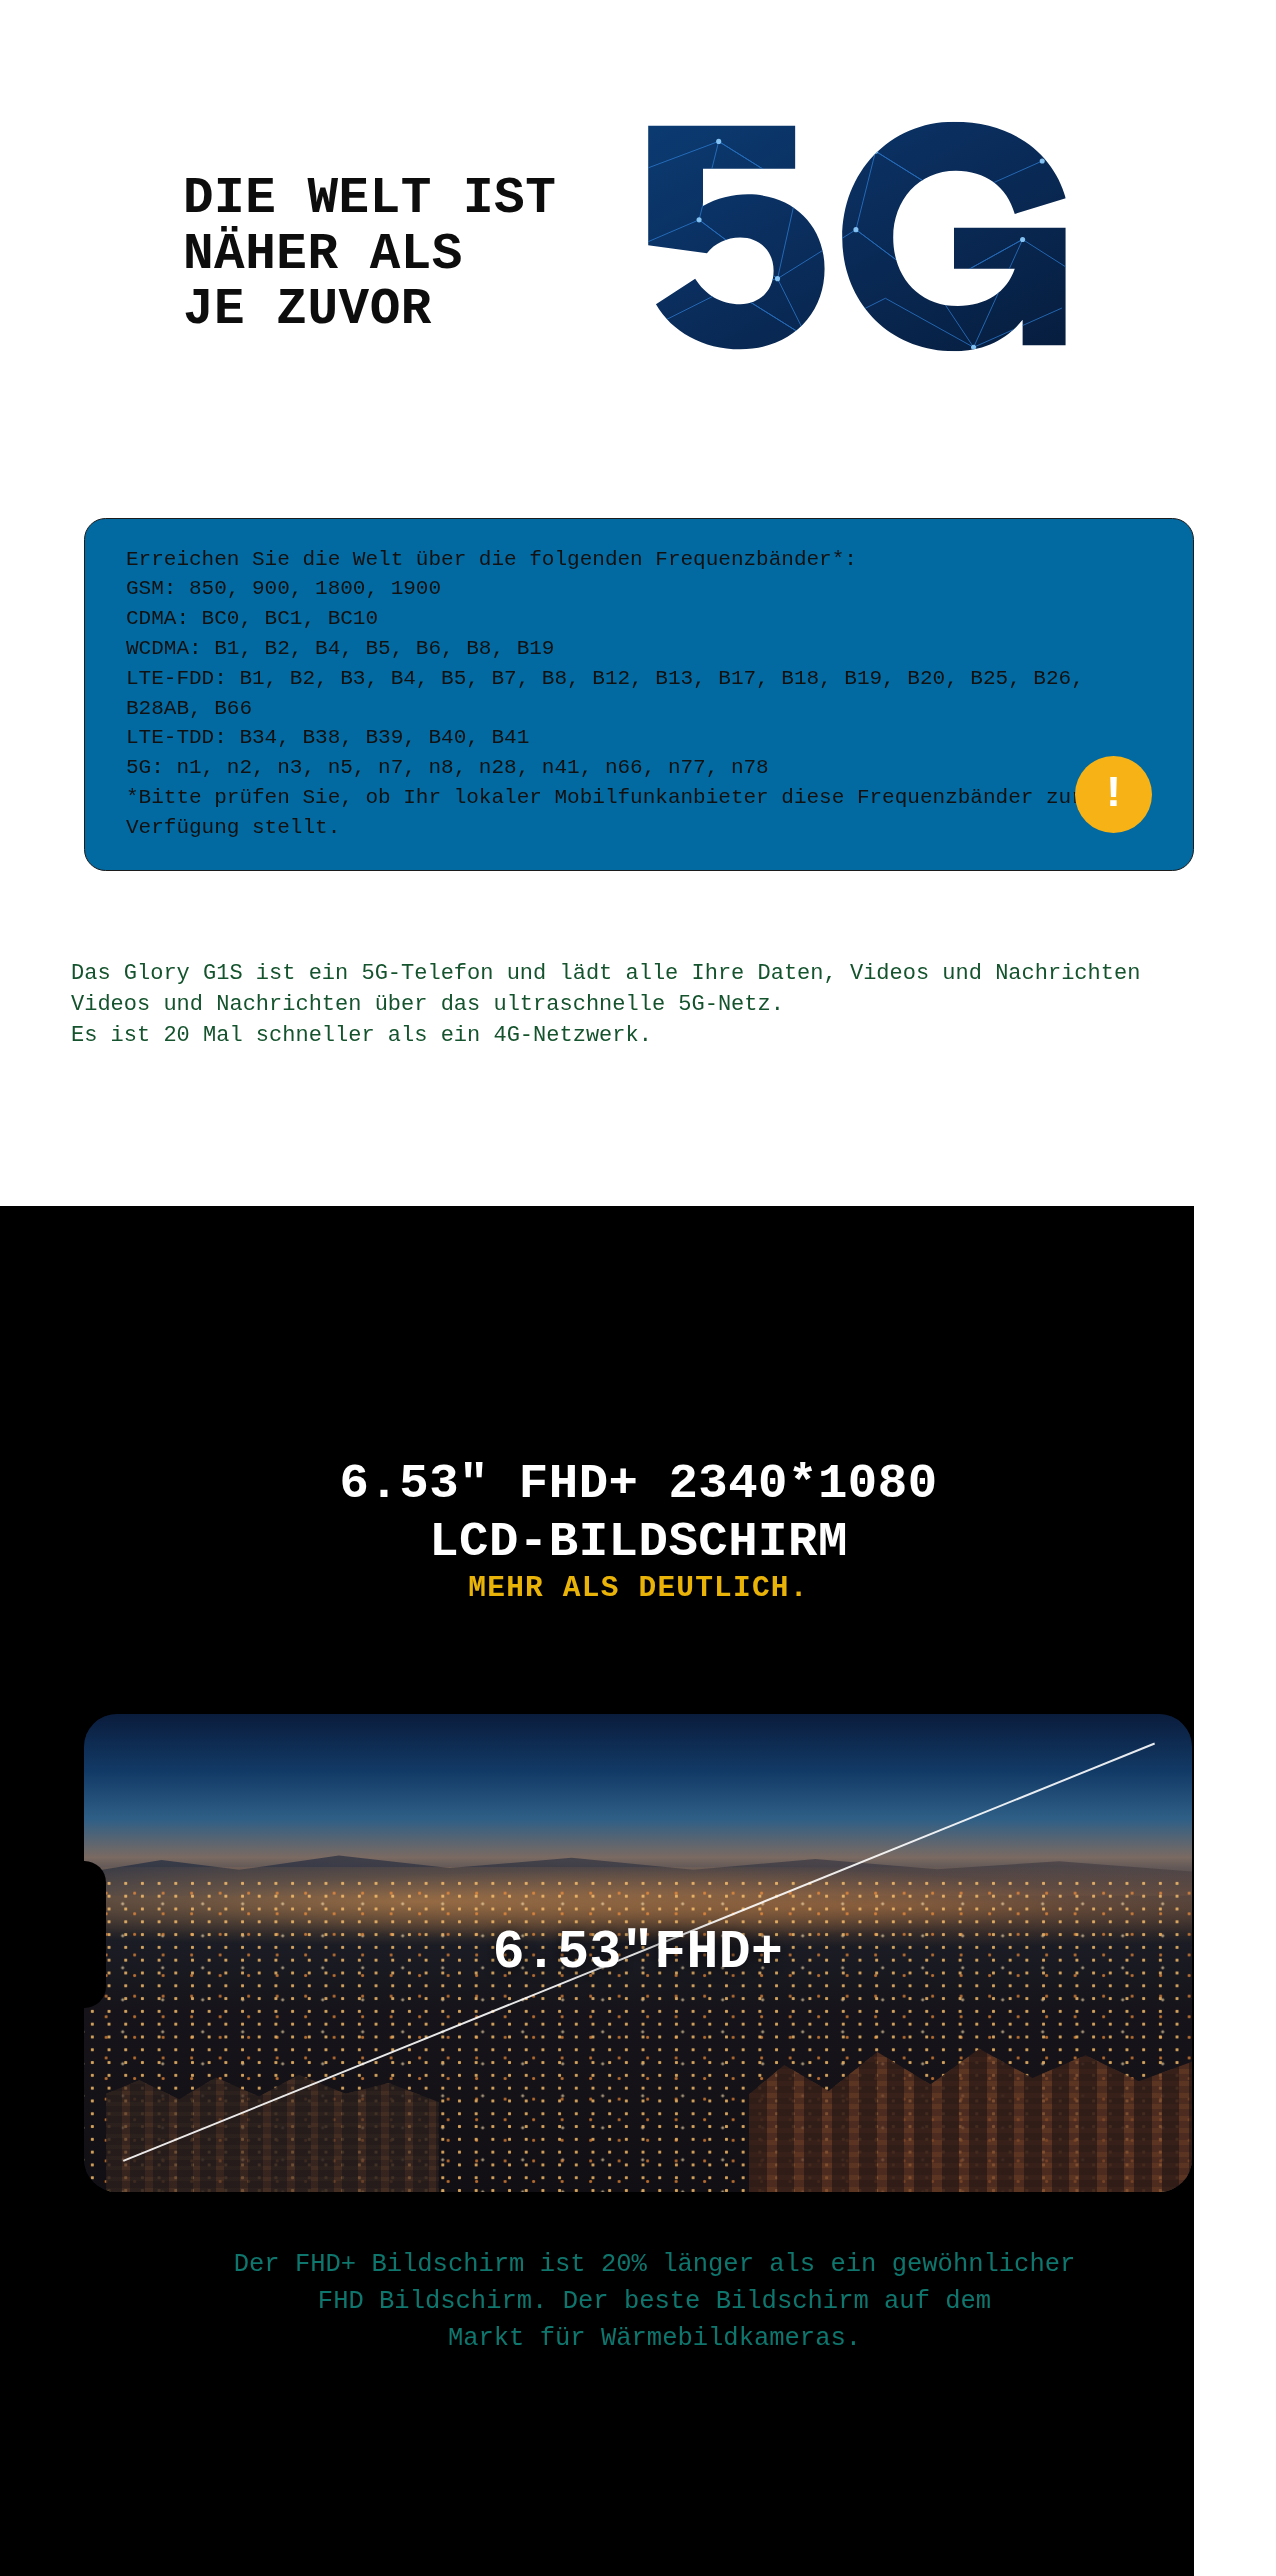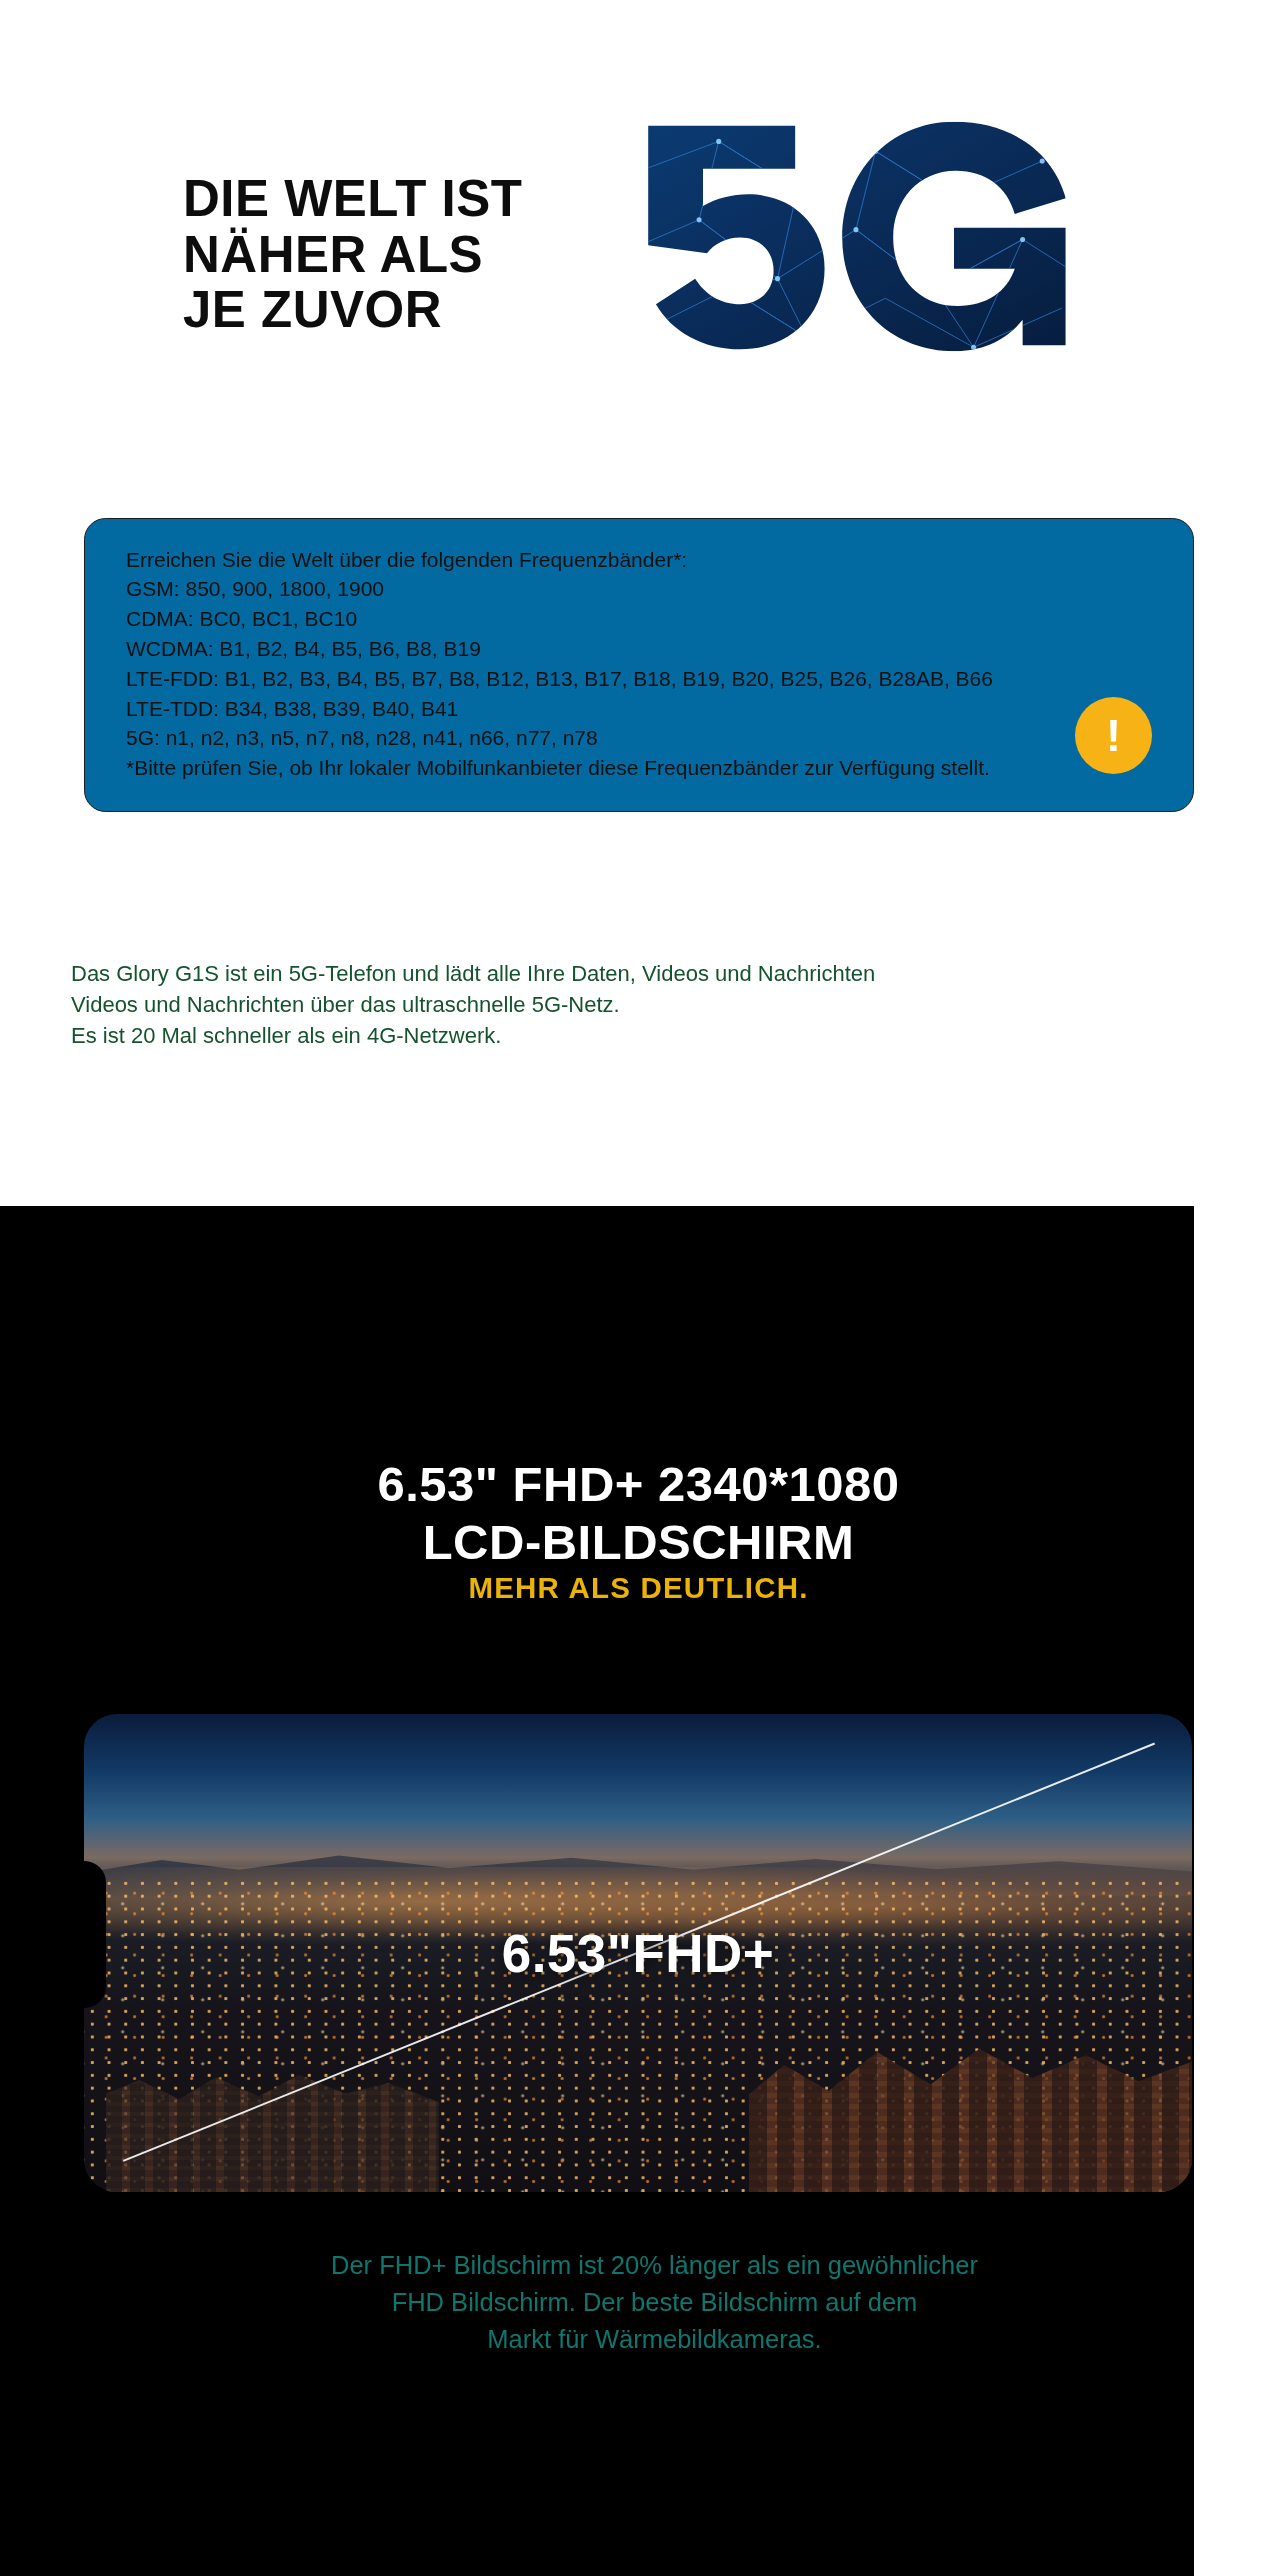--- a/index.html
+++ b/index.html
@@ -9,20 +9,21 @@
   }
   body {
     width: 1277px;
     font-family: "Liberation Sans", sans-serif;
     -webkit-font-smoothing: antialiased;
   }
   .page {
     width: 1194px;
     position: relative;
     overflow: hidden;
+    font-family: Liberation Mono, monospace;
   }
 
   
   .sec-5g {
     background: #ffffff;
     width: 1277px;
     height: 1206px;
     position: relative;
     box-sizing: border-box;
   }

